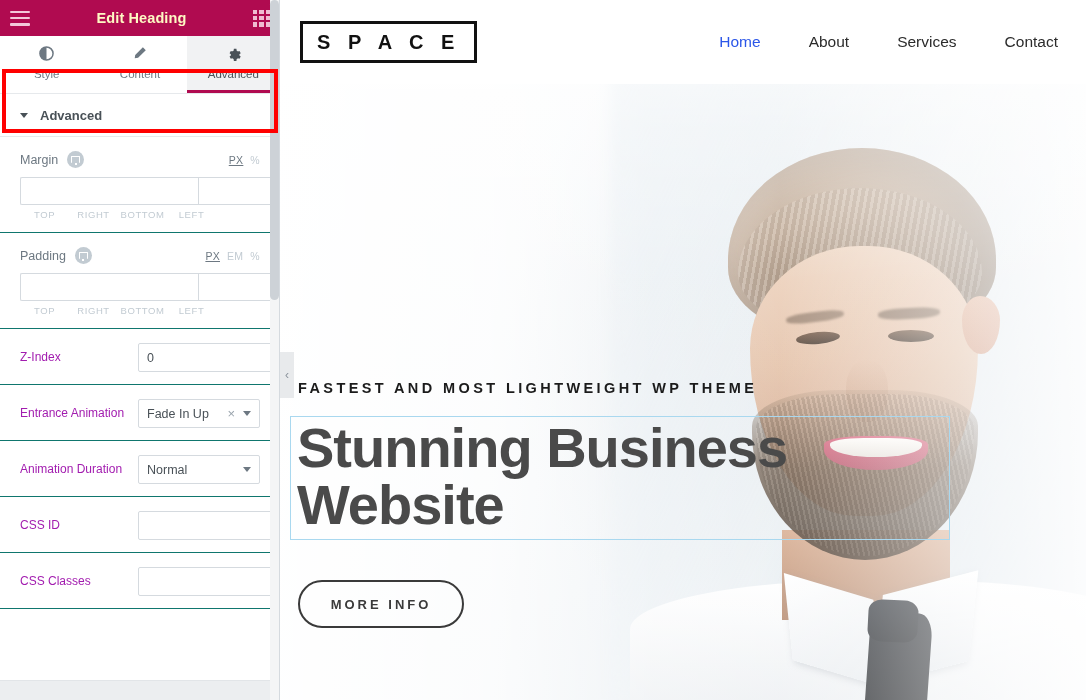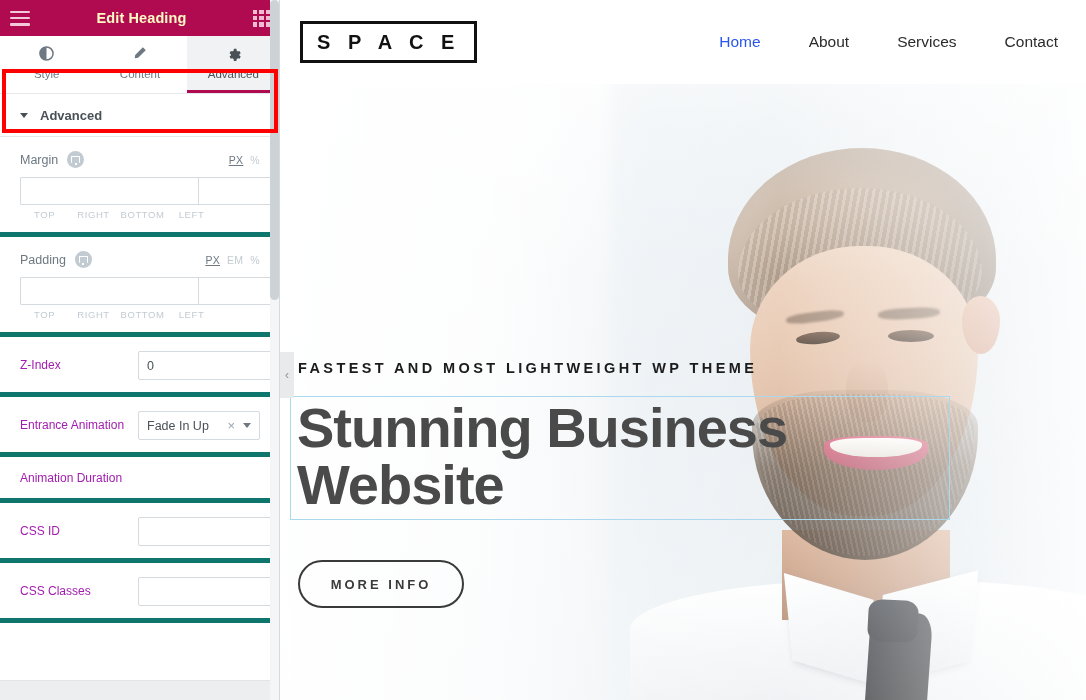--- a/index.html
+++ b/index.html
@@ -73,21 +73,21 @@
   .caret { width: 0; height: 0; border-left: 4.5px solid transparent; border-right: 4.5px solid transparent; border-top: 5.5px solid #495157; }
 
   .panel-body {
     height: calc(700px - 36px - 58px - 43px);
     overflow: hidden;
     position: relative;
     background: #fff;
   }
   .ctrl {
     padding: 14px 20px 12px 20px;
-    border-bottom: 5px solid #0f766e;
+    border-bottom: 1px solid #0f766e;
   }
   .ctrl.row { display: flex; align-items: center; gap: 10px; }
   .ctrl-label { font-size: 12.5px; color: #6d7882; }
   .ctrl-top { display: flex; align-items: center; margin-bottom: 9px; }
   .resp-icon {
     width: 17px; height: 17px; border-radius: 50%;
     background: #c2cbd2; margin-left: 9px;
     display: flex; align-items: center; justify-content: center; cursor: pointer;
   }
   .resp-icon em { display:block; width: 9px; height: 7px; border: 1.4px solid #fff; border-radius: 1px; border-bottom: none; position: relative; }
@@ -269,21 +269,21 @@
   }
   .hero-wash2 {
     position: absolute; inset: 0;
     background: linear-gradient(180deg, rgba(255,255,255,.86) 0%, rgba(255,255,255,.35) 18%, rgba(255,255,255,.05) 40%, rgba(255,255,255,0) 70%);
     pointer-events: none;
   }
 
   .hero-content { position: absolute; left: 10px; top: 360px; width: 640px; z-index: 8; }
   .hero-eyebrow {
     font-size: 14.5px; font-weight: bold; color: #1b1b1b;
-    letter-spacing: 3.4px; margin-left: 8px;
+    letter-spacing: 3.4px; margin-left: 8px; margin-top: 20px;
   }
   .hero-title-wrap {
     margin-top: 20px;
     border: 1px solid #a9d8ef;
     padding: 2px 6px 6px 6px;
     width: 660px;
   }
   .hero-title {
     font-size: 56px; font-weight: bold; color: #4a4a4a;
     line-height: 1.02; letter-spacing: -1px;
@@ -432,20 +432,24 @@
         <span class="field-label">Entrance Animation</span>
         <span class="field-select">
           <span>Fade In Up</span>
           <span class="sel-clear">×</span>
           <span class="sel-arrow"></span>
         </span>
       </div>
 
       <div class="ctrl row">
         <span class="field-label">Animation Duration</span>
+        <span class="field-select">
+          <span>Normal</span>
+          <span class="sel-arrow" style="margin-left:auto"></span>
+        </span>
       </div>
 
 
       <div class="ctrl row">
         <span class="field-label">CSS ID</span>
         <input class="field-input" value="" style="">
       </div>
 
       <div class="ctrl row">
         <span class="field-label">CSS Classes</span>

